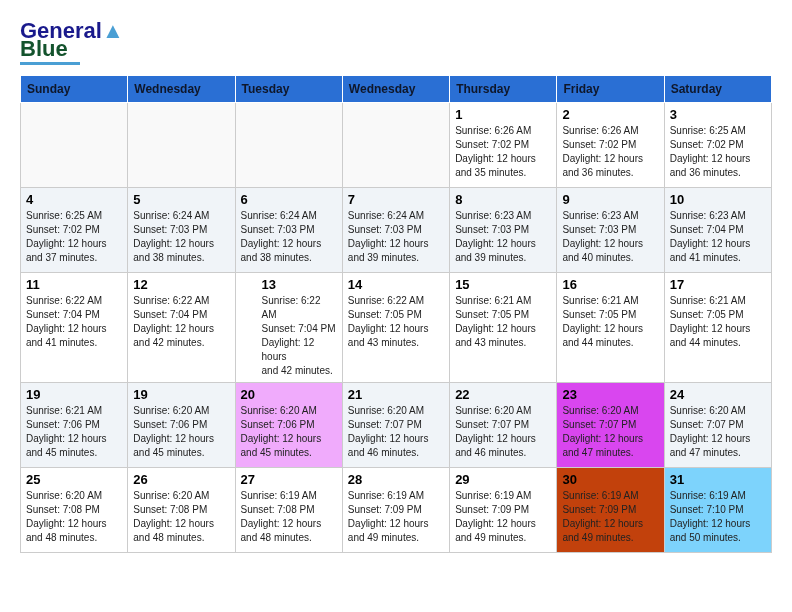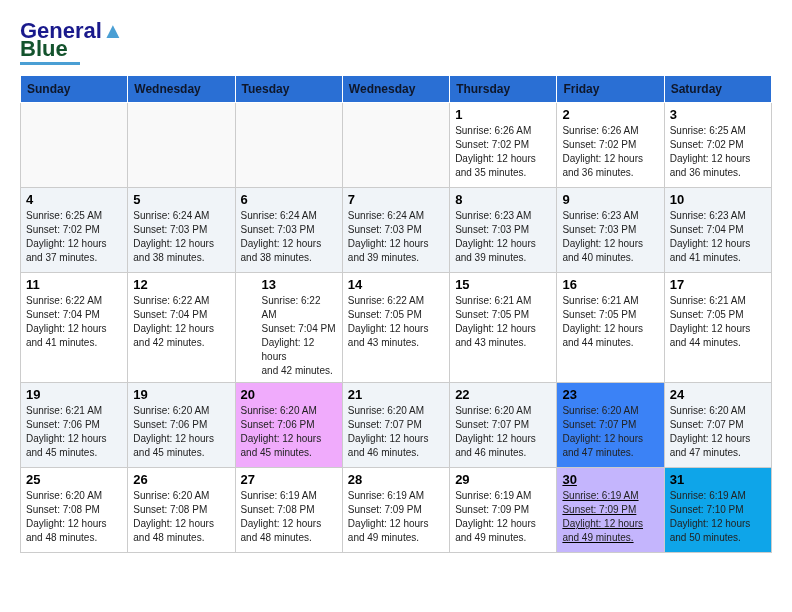--- a/index.html
+++ b/index.html
@@ -282,21 +282,21 @@
 Daylight: 12 hours
 and 46 minutes.</div>
         </td>
         <td style="background: rgb(240, 244, 248);">
           <span class="day-number">22</span>
           <div class="day-info" style="white-space: pre-line;">Sunrise: 6:20 AM
 Sunset: 7:07 PM
 Daylight: 12 hours
 and 46 minutes.</div>
         </td>
-        <td style="background: #3b82f6;">
+        <td style="background: #d946ef;">
           <span class="day-number">23</span>
           <div class="day-info" style="white-space: pre-line;">Sunrise: 6:20 AM
 Sunset: 7:07 PM
 Daylight: 12 hours
 and 47 minutes.</div>
         </td>
         <td style="background: rgb(240, 244, 248); margin-left: 32px;">
           <span class="day-number">24</span>
           <div class="day-info" style="white-space: pre-line;">Sunrise: 6:20 AM
 Sunset: 7:07 PM
@@ -333,28 +333,28 @@
 Daylight: 12 hours
 and 49 minutes.</div>
         </td>
         <td style="background: rgb(255, 255, 255);">
           <span class="day-number">29</span>
           <div class="day-info" style="white-space: pre-line;">Sunrise: 6:19 AM
 Sunset: 7:09 PM
 Daylight: 12 hours
 and 49 minutes.</div>
         </td>
-        <td style="background: #c4b5fd; text-decoration: underline;">
+        <td style="background: #c2410c;">
           <span class="day-number">30</span>
           <div class="day-info" style="white-space: pre-line;">Sunrise: 6:19 AM
 Sunset: 7:09 PM
 Daylight: 12 hours
 and 49 minutes.</div>
         </td>
-        <td style="background: #0ea5e9;">
+        <td style="background: #7dd3fc;">
           <span class="day-number">31</span>
           <div class="day-info" style="white-space: pre-line;">Sunrise: 6:19 AM
 Sunset: 7:10 PM
 Daylight: 12 hours
 and 50 minutes.</div>
         </td>
       </tr>
     </tbody>
 </table>
 

